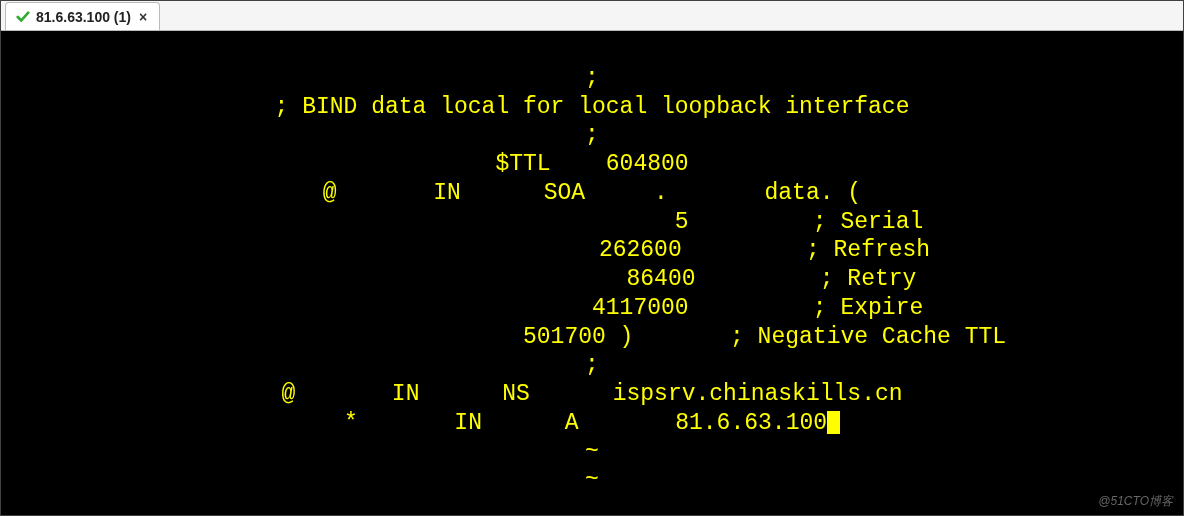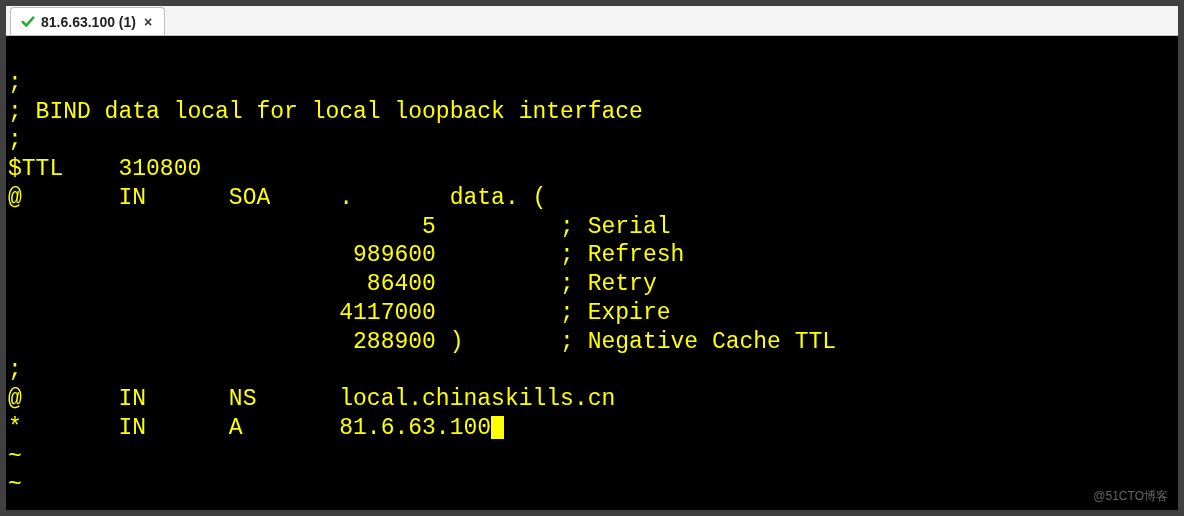--- a/index.html
+++ b/index.html
@@ -1,21 +1,22 @@
 <!DOCTYPE html>
 <html><head>
 <meta charset="utf-8">
 <style>
   * { margin: 0; padding: 0; box-sizing: border-box; }
   html, body { width: 1184px; height: 516px; font-family: sans-serif; background: #fff; }
   .window {
     width: 100%; height: 100%;
-    border: 6px solid #404040;
+    border: 1px solid #404040;
     display: flex; flex-direction: column;
     background: #fdba74;
+    text-align: center;
   }
   .tab-bar {
     height: 30px;
     background: #f5f5f5;
     border-bottom: 1px solid #bbb;
     display: flex;
     align-items: flex-end;
   }
   .tab {
     display: flex;
@@ -61,20 +62,21 @@
     vertical-align: text-bottom;
     margin-bottom: 2px;
   }
   .tilde { color: #ffff00; }
   .watermark {
     position: absolute;
     right: 10px; bottom: 6px;
     color: #666;
     font-size: 12px;
     font-family: sans-serif;
+    font-style: italic;
   }
 </style>
 </head>
 <body>
 
 <div class="window">
   <div class="tab-bar">
     <div class="tab">
       <span class="tab-icon">
         <svg viewBox="0 0 16 16" width="14" height="14">
@@ -83,27 +85,27 @@
       </span>
       <span class="tab-title">81.6.63.100 (1)</span>
       <span class="tab-close">×</span>
     </div>
   </div>
 
   <div class="terminal">
 <span>;</span>
 <span>; BIND data local for local loopback interface</span>
 <span>;</span>
-<span>$TTL    310800</span>
+<span>$TTL    604800</span>
 <span>@       IN      SOA     .       data. (</span>
 <span>                              5         ; Serial</span>
-<span>                         989600         ; Refresh</span>
+<span>                         262600         ; Refresh</span>
 <span>                          86400         ; Retry</span>
 <span>                        4117000         ; Expire</span>
-<span>                         288900 )       ; Negative Cache TTL</span>
+<span>                         501700 )       ; Negative Cache TTL</span>
 <span>;</span>
-<span>@       IN      NS      local.chinaskills.cn</span>
+<span>@       IN      NS      ispsrv.chinaskills.cn</span>
 <span><span>*       IN      A       81.6.63.100</span><span class="cursor"></span></span>
 <span class="tilde">~</span>
 <span class="tilde">~</span>
     <div class="watermark">@51CTO博客</div>
   </div>
 </div>
 
 </body></html>

